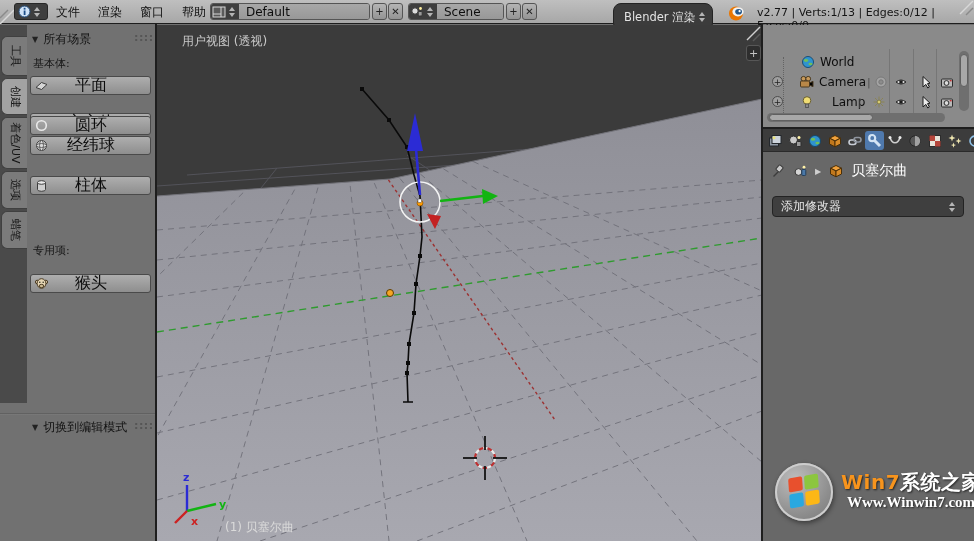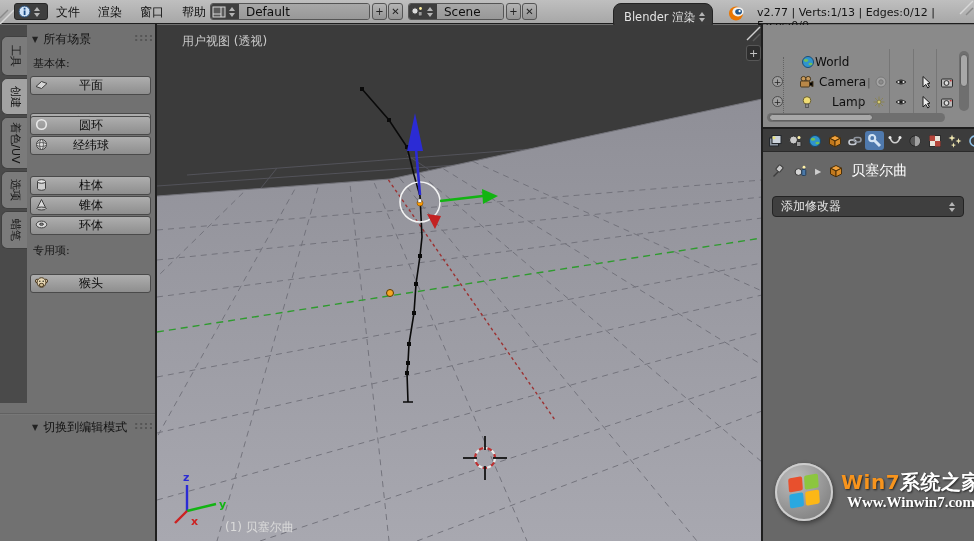--- a/index.html
+++ b/index.html
@@ -37,22 +37,22 @@
   .vtab{position:absolute;left:1px;width:26px;background:#7b7b7b;border:1px solid #404040;border-right:none;
         border-radius:6px 0 0 6px;box-sizing:border-box;}
   .vtab.active{background:#a2a2a2;}
   .vtab span{position:absolute;left:50%;top:50%;transform:translate(-50%,-50%) rotate(90deg);
              font-size:11px;color:#141414;white-space:nowrap;}
   .phead{position:absolute;font-size:12px;color:#131313;display:flex;align-items:center;gap:5px;}
   .tri{font-size:8px;color:#222;}
   .dots{position:absolute;color:#565656;font-size:11px;letter-spacing:0.5px;font-weight:bold;}
   .grplabel{position:absolute;font-size:11px;color:#171717;}
   .mesh-btn{position:absolute;left:30px;width:121px;height:19px;background:linear-gradient(#aeaeae,#8e8e8e);
-            border:1px solid #4a4a4a;border-radius:3px;display:flex;align-items:flex-start;
-            font-size:12px;color:#0c0c0c;box-sizing:border-box;}
+            border:1px solid #4a4a4a;border-radius:3px;display:flex;align-items:center;
+            font-size:16px;color:#0c0c0c;box-sizing:border-box;}
   .mesh-btn svg{margin:0 1px 0 3px;flex:none;}
   .mesh-btn .lbl{flex:1;text-align:center;margin-right:18px;}
   .hsep{position:absolute;left:0;width:157px;height:2px;background:linear-gradient(#565656,#838383);}
 
   
   .viewport{position:absolute;left:157px;top:25px;width:605px;height:516px;background:#3b3b3b;overflow:hidden;}
   .vp-label{position:absolute;color:#c9c9c9;font-size:12px;}
   .vp-plus{position:absolute;left:589px;top:20px;width:15px;height:16px;background:#2e2e2e;
            border:1px solid #575757;border-radius:3px;color:#c5c5c5;font-size:11px;
            display:flex;align-items:center;justify-content:center;box-sizing:border-box;}
@@ -240,34 +240,20 @@
           <ellipse cx="7.5" cy="7.5" rx="2" ry="5" fill="none" stroke="#666"></ellipse>
         </svg>
       <span class="lbl">经纬球</span>
     </div>
     <div class="mesh-btn" style="top:151px">
       <svg width="15" height="15">
           <path d="M3.5 4.5 v7 a4 1.8 0 0 0 8 0 v-7" fill="#cfcfcf" stroke="#3d3d3d"></path>
           <ellipse cx="7.5" cy="4.5" rx="4" ry="1.8" fill="#ececec" stroke="#3d3d3d"></ellipse>
         </svg>
       <span class="lbl">柱体</span>
-    </div>
-    <div class="mesh-btn" style="top:171px">
-      <svg width="15" height="15">
-          <polygon points="7.5,2.5 12,11.5 3,11.5" fill="#d9d9d9" stroke="#3d3d3d"></polygon>
-          <ellipse cx="7.5" cy="11.5" rx="4.5" ry="1.5" fill="#c3c3c3" stroke="#3d3d3d"></ellipse>
-        </svg>
-      <span class="lbl">锥体</span>
-    </div>
-    <div class="mesh-btn" style="top:191px">
-      <svg width="15" height="15">
-          <ellipse cx="7.5" cy="7.5" rx="5.2" ry="3.4" fill="#d9d9d9" stroke="#3d3d3d"></ellipse>
-          <ellipse cx="7.5" cy="7.2" rx="2" ry="1.1" fill="#8b8b8b" stroke="#3d3d3d"></ellipse>
-        </svg>
-      <span class="lbl">环体</span>
     </div>
 
     <span class="grplabel" style="left:33px;top:218px">专用项:</span>
 
     <div class="mesh-btn" style="top:249px">
       <svg width="15" height="15">
           <circle cx="3.2" cy="6" r="1.8" fill="#d8c8a8" stroke="#4a3a22"></circle>
           <circle cx="11.8" cy="6" r="1.8" fill="#d8c8a8" stroke="#4a3a22"></circle>
           <ellipse cx="7.5" cy="7.5" rx="4.4" ry="4.8" fill="#e6d6b4" stroke="#4a3a22"></ellipse>
           <circle cx="5.8" cy="6.2" r="0.8" fill="#332"></circle>
@@ -400,21 +386,21 @@
     <div class="colsep" style="left:126px;top:24px;height:64px"></div>
     <div class="colsep" style="left:150px;top:24px;height:64px"></div>
     <div class="colsep" style="left:173px;top:24px;height:64px"></div>
 
     <div class="orow" style="left:0;top:28px;width:196px">
       <svg width="14" height="14" style="margin-left:38px">
         <circle cx="7" cy="7" r="5.5" fill="#2f93cf" stroke="#1c4e73"></circle>
         <ellipse cx="5" cy="5.5" rx="2.2" ry="1.4" fill="#6fbf5a"></ellipse>
           <ellipse cx="9.5" cy="9" rx="2" ry="1.3" fill="#6fbf5a"></ellipse>
       </svg>
-      <span style="">World</span>
+      <span style="margin-left:5px">World</span>
     </div>
 
     <div class="orow" style="left:0;top:48px;width:196px">
       <span class="expand" style="left:9px;top:3px">+</span>
       <svg width="15" height="14" style="margin-left:36px">
         <circle cx="4.5" cy="3.8" r="2.4" fill="#c89a5a" stroke="#4a3a20"></circle>
           <circle cx="9.2" cy="3.8" r="2.4" fill="#c89a5a" stroke="#4a3a20"></circle>
         <rect x="1.5" y="6" width="9" height="6" rx="1" fill="#b98848" stroke="#4a3a20"></rect>
         <polygon points="10.5,8 14,6.3 14,11.7 10.5,10" fill="#a8comment" stroke="#4a3a20"></polygon>
       </svg>

